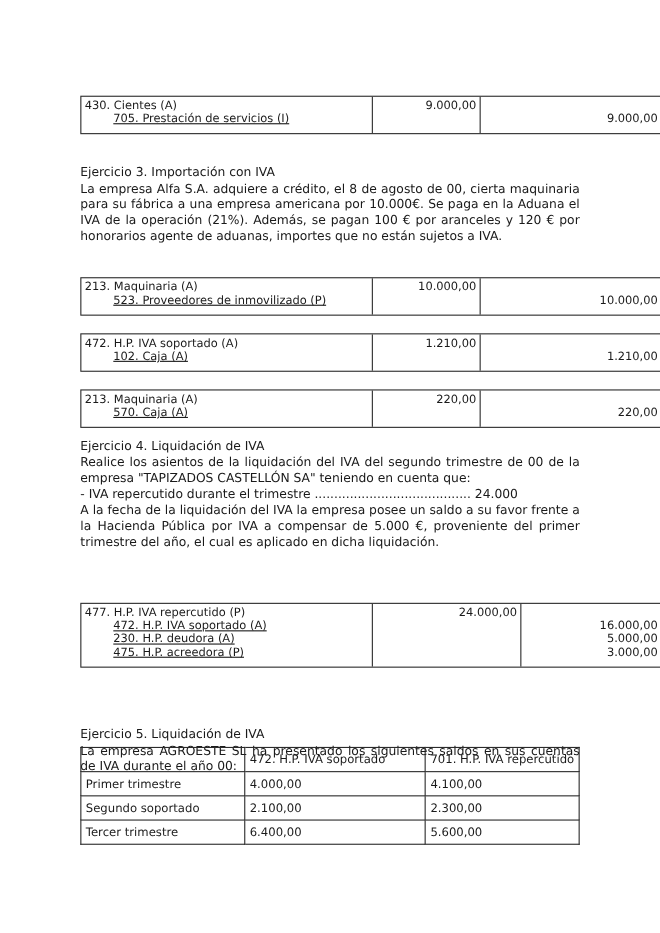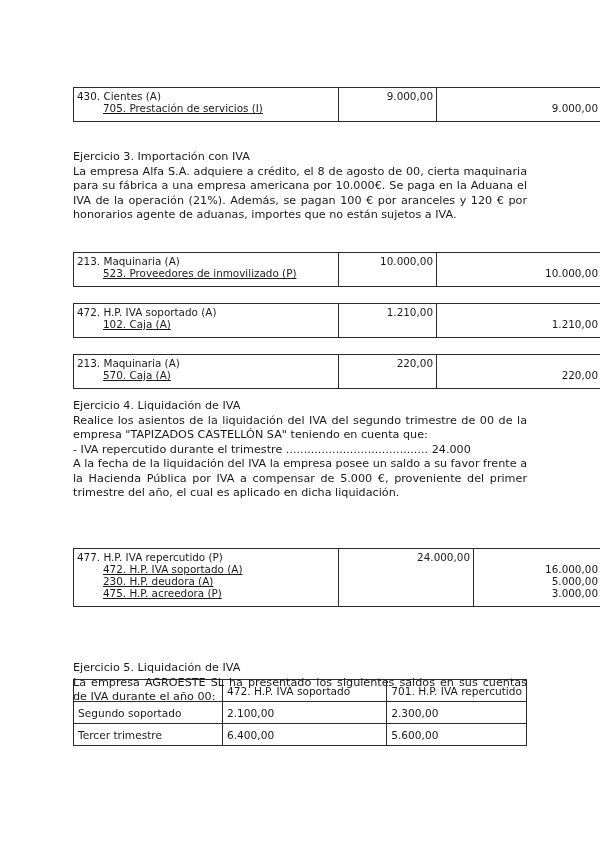--- a/index.html
+++ b/index.html
@@ -163,20 +163,25 @@
 </div>
 
 <table class="summary">
   <tbody>
       <tr>
     <td class="c0"></td>
     <td class="c1">472. H.P. IVA soportado</td>
     <td>701. H.P. IVA repercutido</td>
   </tr>
   <tr>
+    <td>Primer trimestre</td>
+    <td>4.000,00</td>
+    <td>4.100,00</td>
+  </tr>
+  <tr>
     <td>Segundo soportado</td>
     <td>2.100,00</td>
     <td>2.300,00</td>
   </tr>
   <tr>
     <td>Tercer trimestre</td>
     <td>6.400,00</td>
     <td>5.600,00</td>
   </tr>
 </tbody>

